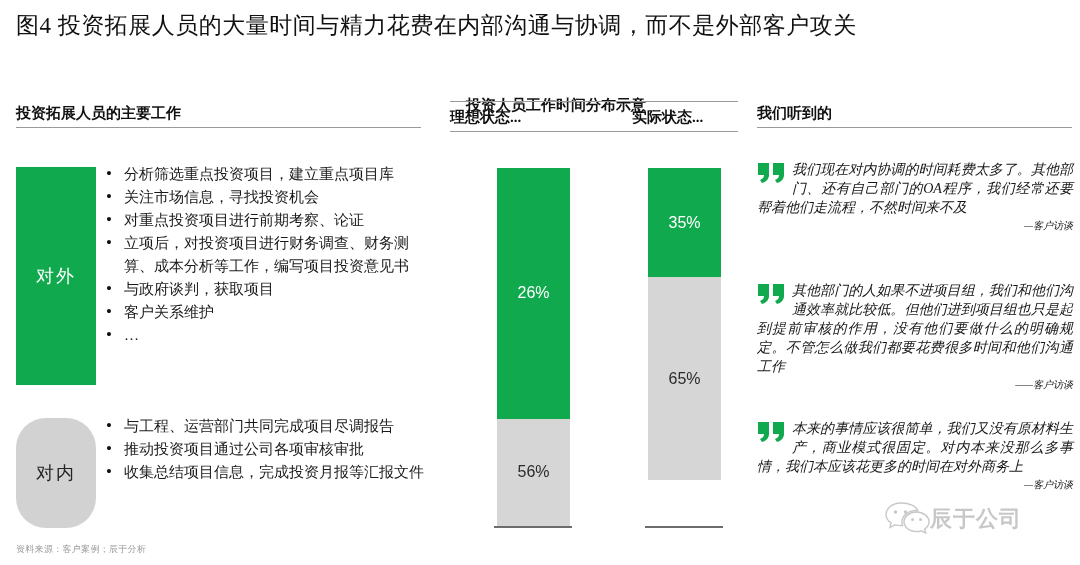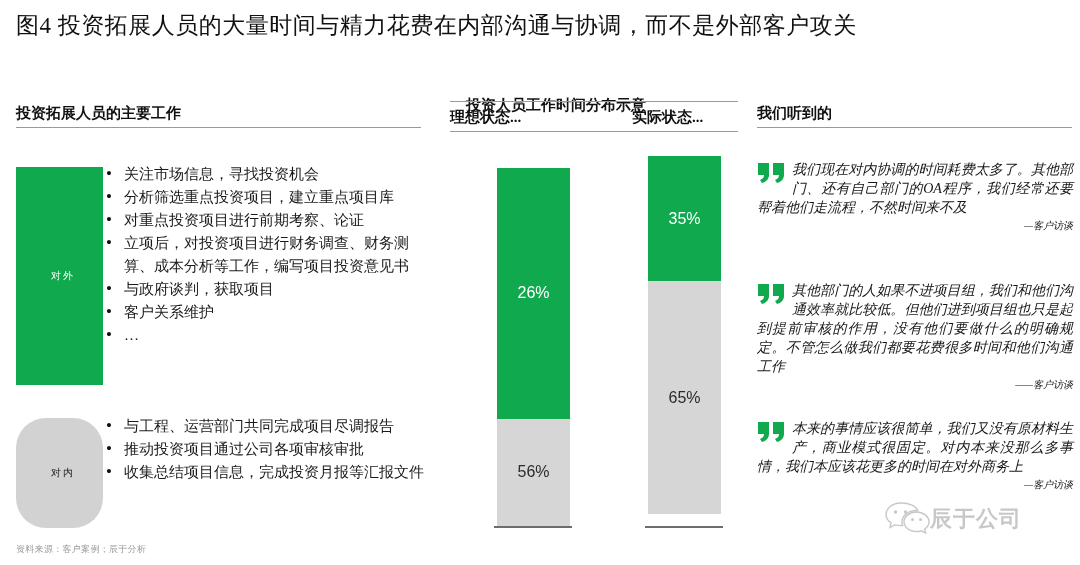--- a/index.html
+++ b/index.html
@@ -56,23 +56,22 @@
   #rule-states  { left: 450px; top: 131px; width: 288px; }
 
   #hdr-heard    { left: 757px; top: 104px; }
   #rule-heard   { left: 757px; top: 127px; width: 315px; }
   .tagbox {
     position: absolute;
     width: 80px;
     display: flex;
     align-items: center;
     justify-content: center;
-    font-size: 10px;
+    font-size: 18px;
     letter-spacing: 2px;
-    padding-left: 7px;
   }
   .tagbox.external { background: #10A94E; color: #ffffff; }
   .tagbox.internal { background: #d2d2d2; color: #222222; }
 
   ul.bullets {
     position: absolute;
     margin: 0;
     padding: 0;
     list-style: none;
   }
@@ -109,21 +108,21 @@
     display: flex;
     align-items: center;
     justify-content: center;
     font-family: "Liberation Sans", "DejaVu Sans", sans-serif;
     font-size: 16px;
   }
   .seg.green { background: #10A94E; color: #ffffff; }
   .seg.gray  { background: #d6d6d6; color: #2b2b2b; }
 
   #bar-ideal   { left: 497px; top: 168px; height: 358px; }
-  #bar-actual  { left: 648px; top: 156px; height: 358px; justify-content: space-between; }
+  #bar-actual  { left: 648px; top: 168px; height: 312px; justify-content: space-between; }
 
   .baseline {
     position: absolute;
     height: 2px;
     background: #6d6d6d;
     width: 78px;
   }
   #base-ideal  { left: 494px; top: 526px; }
   #base-actual { left: 645px; top: 526px; }
 
@@ -199,22 +198,22 @@
   <div class="rule" id="rule-chart"></div>
   <div class="col-head" id="hdr-ideal">理想状态...</div>
   <div class="col-head" id="hdr-actual">实际状态...</div>
   <div class="rule" id="rule-states"></div>
 
   <div class="col-head" id="hdr-heard">我们听到的</div>
   <div class="rule" id="rule-heard"></div>
 
   <div class="tagbox external" id="tag-external">对外</div>
   <ul class="bullets" id="list-external">
+    <li>分析筛选重点投资项目，建立重点项目库</li>
     <li>关注市场信息，寻找投资机会</li>
-    <li>分析筛选重点投资项目，建立重点项目库</li>
     <li>对重点投资项目进行前期考察、论证</li>
     <li>立项后，对投资项目进行财务调查、财务测算、成本分析等工作，编写项目投资意见书</li>
     <li>与政府谈判，获取项目</li>
     <li>客户关系维护</li>
     <li>…</li>
   </ul>
 
   <div class="tagbox internal" id="tag-internal">对内</div>
   <ul class="bullets" id="list-internal">
     <li>与工程、运营部门共同完成项目尽调报告</li>

